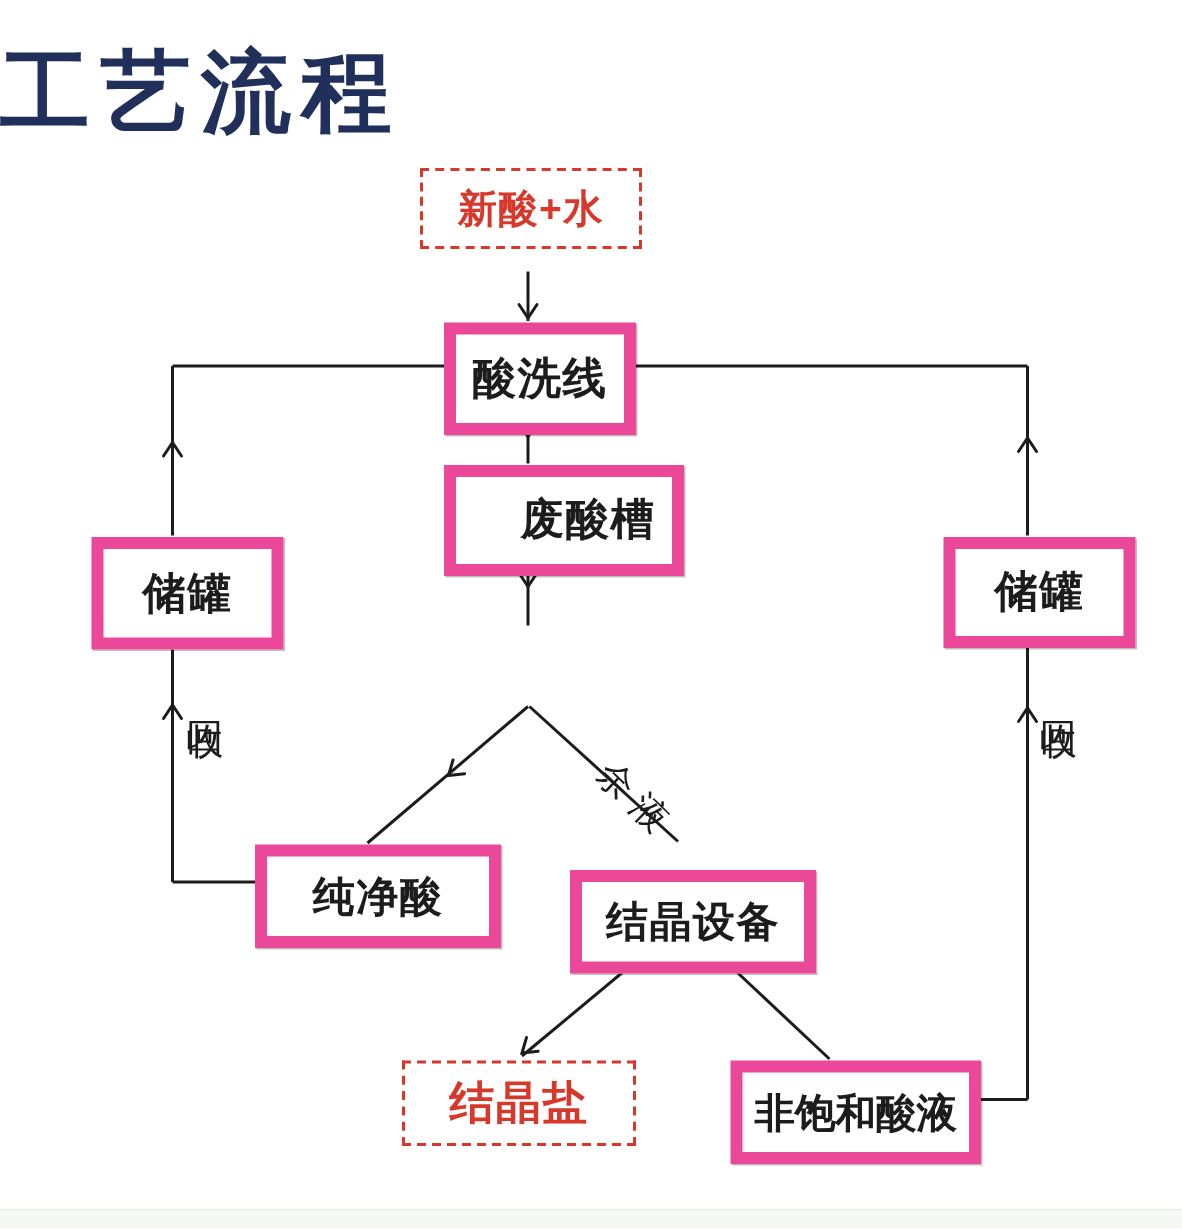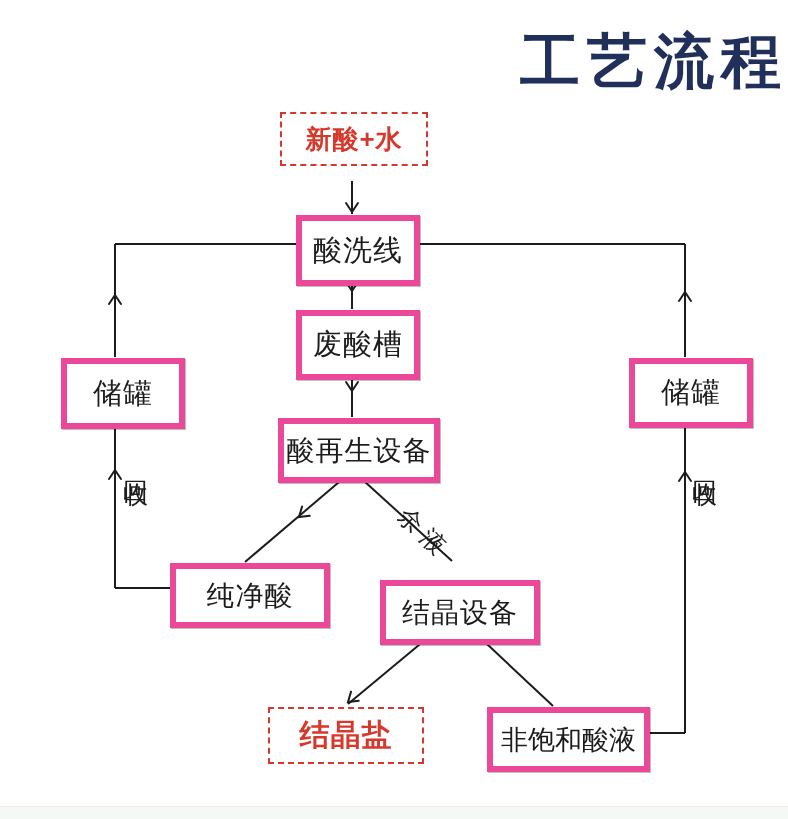--- a/index.html
+++ b/index.html
@@ -1,38 +1,38 @@
 <!DOCTYPE html>
 <html><head>
 <meta charset="utf-8">
 <style>
   html,body{margin:0;padding:0;background:#ffffff;}
   .stage{
     position:relative;width:788px;height:819px;background:#ffffff;
     overflow:hidden;font-family:"Liberation Sans","DejaVu Sans",sans-serif;
   }
   .title{
-    position:absolute;left:0;top:30px;width:788px;text-align:right;
+    position:absolute;left:0;top:30px;width:788px;text-align:left;
     font-size:60px;font-weight:700;letter-spacing:7px;color:#21305b;
     line-height:1.05;
   }
   .lines{position:absolute;left:0;top:0;width:788px;height:819px;}
   .node{
     position:absolute;display:flex;align-items:center;justify-content:center;
-    border:6px solid #ec4899;background:#ffffff;color:#1c1c1c;
-    font-size:29px;font-weight:400;letter-spacing:1px;white-space:nowrap;
+    border:8px solid #ec4899;background:#ffffff;color:#1c1c1c;
+    font-size:29px;font-weight:700;letter-spacing:1px;white-space:nowrap;
     box-shadow:1px 1px 0 rgba(0,0,0,0.25);
   }
   .node.red{
     border:2px dashed #d6392b;color:#d6392b;font-weight:700;
     box-shadow:none;
   }
   .n-fresh   {left:280px;top:112px;width:144px;height:50px;font-size:26px;}
   .n-pickle  {left:296px;top:215px;width:112px;height:59px;}
-  .n-waste   {left:296px;top:310px;width:112px;height:58px;}
+  .n-waste   {left:296px;top:310px;width:112px;height:58px;padding-left:32px;}
   .n-regen   {left:278px;top:418px;width:150px;height:53px;font-size:28px;}
   .n-store-l {left:61px; top:358px;width:112px;height:59px;}
   .n-store-r {left:629px;top:358px;width:112px;height:58px;}
   .n-pure    {left:170px;top:563px;width:148px;height:53px;font-size:28px;}
   .n-cryst   {left:380px;top:562px;width:148px;height:53px;font-size:28px;margin-top:18px;}
   .n-salt    {left:268px;top:707px;width:152px;height:53px;font-size:30px;}
   .n-unsat   {left:487px;top:707px;width:151px;height:53px;font-size:27px;letter-spacing:0;}
   .vlabel{
     position:absolute;color:#1c1c1c;font-size:25px;font-weight:500;
     writing-mode:vertical-rl;text-orientation:upright;letter-spacing:2px;
@@ -88,21 +88,20 @@
       <path d="M-6 9 L0 0 L6 9" transform="translate(685,292)"></path>
       <path d="M-6 9 L0 0 L6 9" transform="translate(685,472)"></path>
       <path d="M-6 9 L0 0 L6 9" transform="translate(299,517) rotate(230)"></path>
       <path d="M-6 9 L0 0 L6 9" transform="translate(348,702) rotate(230)"></path>
     </g>
   </svg>
 
   <div class="node red n-fresh">新酸+水</div>
   <div class="node n-pickle">酸洗线</div>
   <div class="node n-waste">废酸槽</div>
-  <div class="node n-regen">酸再生设备</div>
   <div class="node n-store-l">储罐</div>
   <div class="node n-store-r">储罐</div>
   <div class="node n-pure">纯净酸</div>
   <div class="node n-cryst">结晶设备</div>
   <div class="node n-unsat">非饱和酸液</div>
   <div class="node red n-salt">结晶盐</div>
 
   <div class="vlabel vl-left">回收</div>
   <div class="vlabel vl-right">回收</div>
   <div class="diag-label">余液</div>

